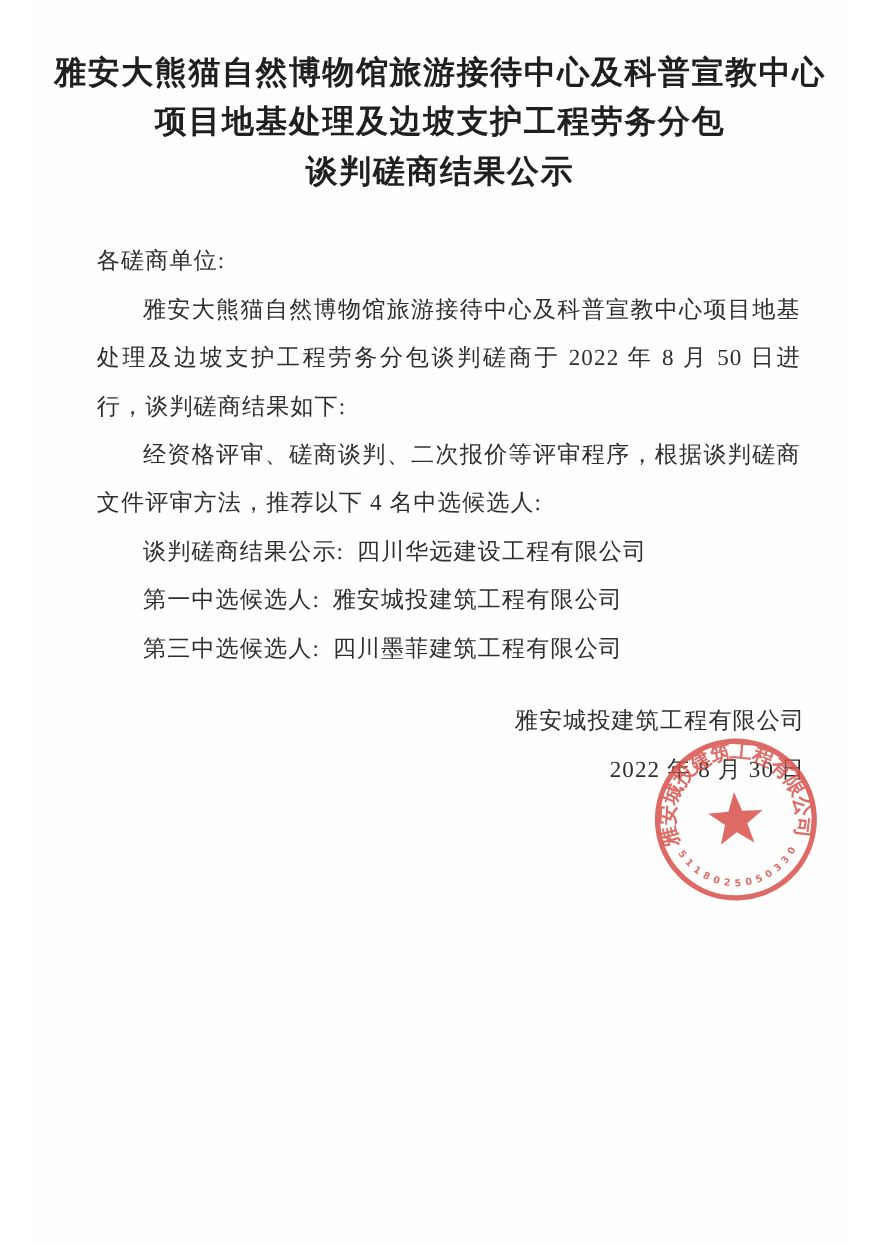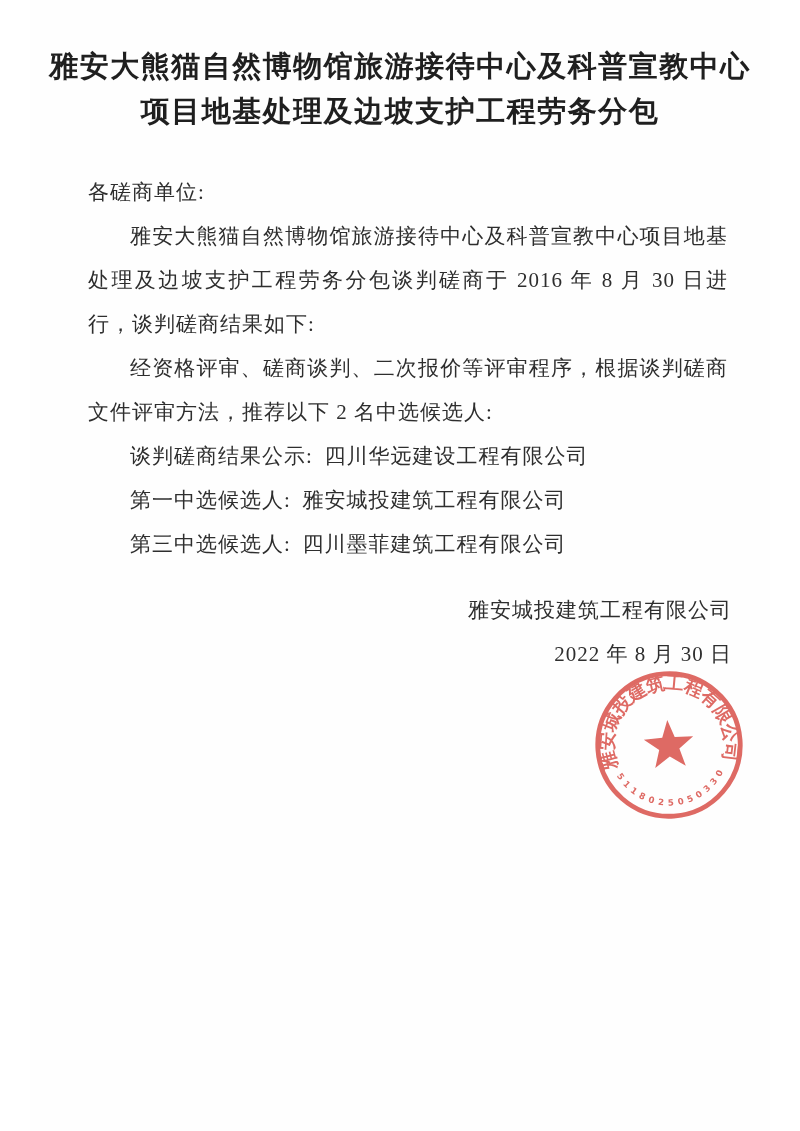--- a/index.html
+++ b/index.html
@@ -77,26 +77,27 @@
   }
 </style>
 </head>
 <body>
 
 <div class="page">
 
   <div class="title">
     <div>雅安大熊猫自然博物馆旅游接待中心及科普宣教中心</div>
     <div>项目地基处理及边坡支护工程劳务分包</div>
+    <div>谈判磋商结果公示</div>
   </div>
 
   <div class="doc-body">
     <p>各磋商单位:</p>
-    <p class="indent">雅安大熊猫自然博物馆旅游接待中心及科普宣教中心项目地基处理及边坡支护工程劳务分包谈判磋商于 2016 年 8 月 30 日进行，谈判磋商结果如下:</p>
-    <p class="indent">经资格评审、磋商谈判、二次报价等评审程序，根据谈判磋商文件评审方法，推荐以下 2 名中选候选人:</p>
+    <p class="indent">雅安大熊猫自然博物馆旅游接待中心及科普宣教中心项目地基处理及边坡支护工程劳务分包谈判磋商于 2022 年 8 月 50 日进行，谈判磋商结果如下:</p>
+    <p class="indent">经资格评审、磋商谈判、二次报价等评审程序，根据谈判磋商文件评审方法，推荐以下 4 名中选候选人:</p>
 
     <p class="indent candidate">
       <span>谈判磋商结果公示:</span><span class="company">四川华远建设工程有限公司</span>
     </p>
     <p class="indent candidate">
       <span>第一中选候选人:</span><span class="company">雅安城投建筑工程有限公司</span>
     </p>
     <p class="indent candidate">
       <span>第三中选候选人:</span><span class="company">四川墨菲建筑工程有限公司</span>
     </p>

